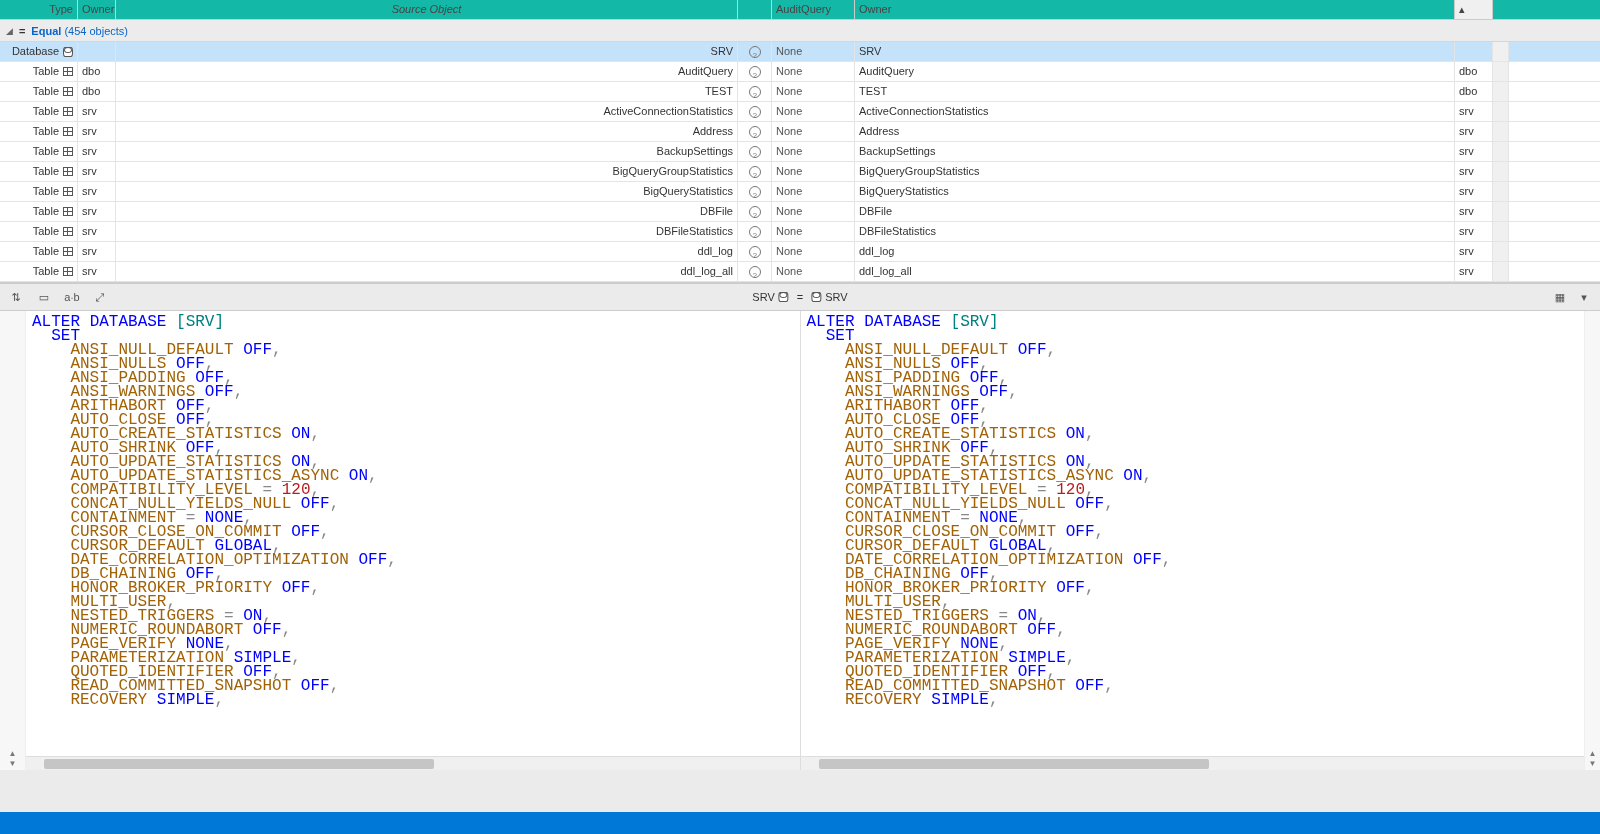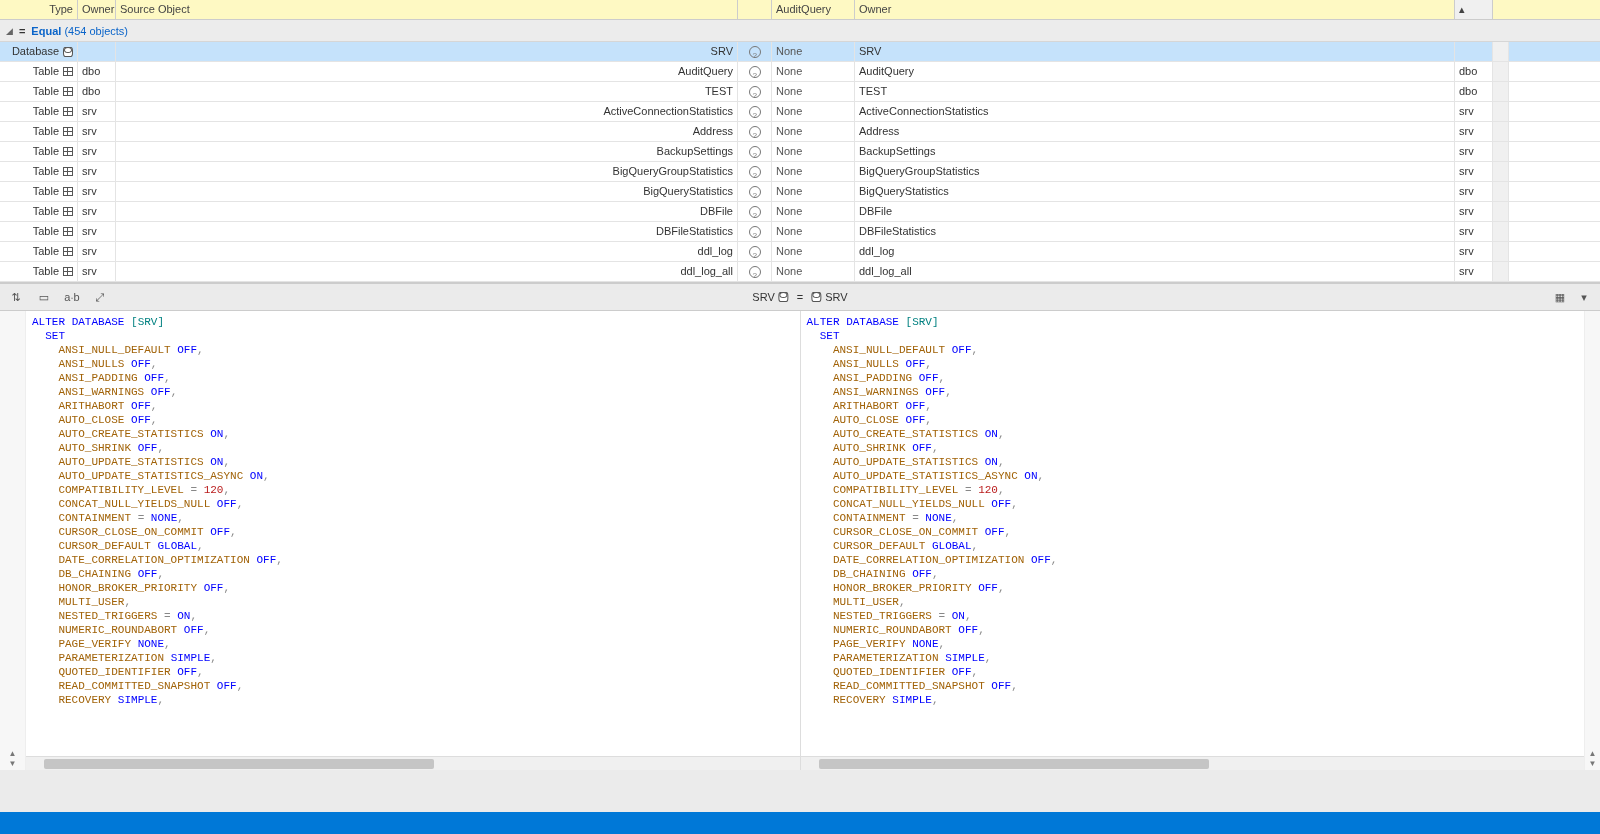--- a/index.html
+++ b/index.html
@@ -21,21 +21,21 @@
 }
 .grid-header, .grid-row {
   display: grid;
   grid-template-columns: 78px 38px 622px 34px 83px 600px 38px 16px;
   height: 20px;
   line-height: 19px;
   border-bottom: 1px solid #e4e4e4;
   font-size: 11px;
 }
 .grid-header {
-  background: #fef9c3;
+  background: #14b8a6;
   border-bottom: 1px solid #ccc;
 }
 .grid-header > div {
   border-right: 1px solid #ccc;
   padding: 0 4px;
   color: #444;
 }
 .group-row {
   display: flex;
   align-items: center;
@@ -108,21 +108,21 @@
   overflow:hidden;
   border-right:1px solid #ddd;
 }
 .pane:last-child { border-right:none; }
 .gutter-l { width:26px; background:#f7f7f7; border-right:1px solid #eee; display:flex; flex-direction:column; justify-content:flex-end; align-items:center; padding-bottom:2px; gap:2px;}
 .gutter-r { width:16px; background:#f7f7f7; border-left:1px solid #eee;}
 .code {
   flex:1;
   overflow:auto;
   font-family: Consolas, "Courier New", monospace;
-  font-size: 11px;
+  font-size: 16px;
   line-height: 14px;
   padding: 4px 6px;
   white-space: pre;
 }
 .kw { color: #0000ff; }
 .fn { color: #a16207; }
 .id { color: #008080; }
 .op { color: #888; }
 .num { color: #b91c1c; }
 
@@ -150,21 +150,21 @@
 }
 .pad-row { height: 42px; background:#ebebeb;}
 </style>
 </head>
 <body>
 
 <div class="grid">
   <div class="grid-header">
     <div style="text-align:right;">Type</div>
     <div>Owner</div>
-    <div style="text-align:left;">Source Object</div>
+    <div style="text-align:center;font-style:italic;">Source Object</div>
     <div></div>
     <div>AuditQuery</div>
     <div>Owner</div>
     <div class="scroll-col">▴</div>
   </div>
 
   <div class="group-row">
     <span class="group-arrow">◢</span>
     <span class="eq-icon">=</span>
     <span class="group-label"><b>Equal</b> <span>(454 objects)</span></span>

